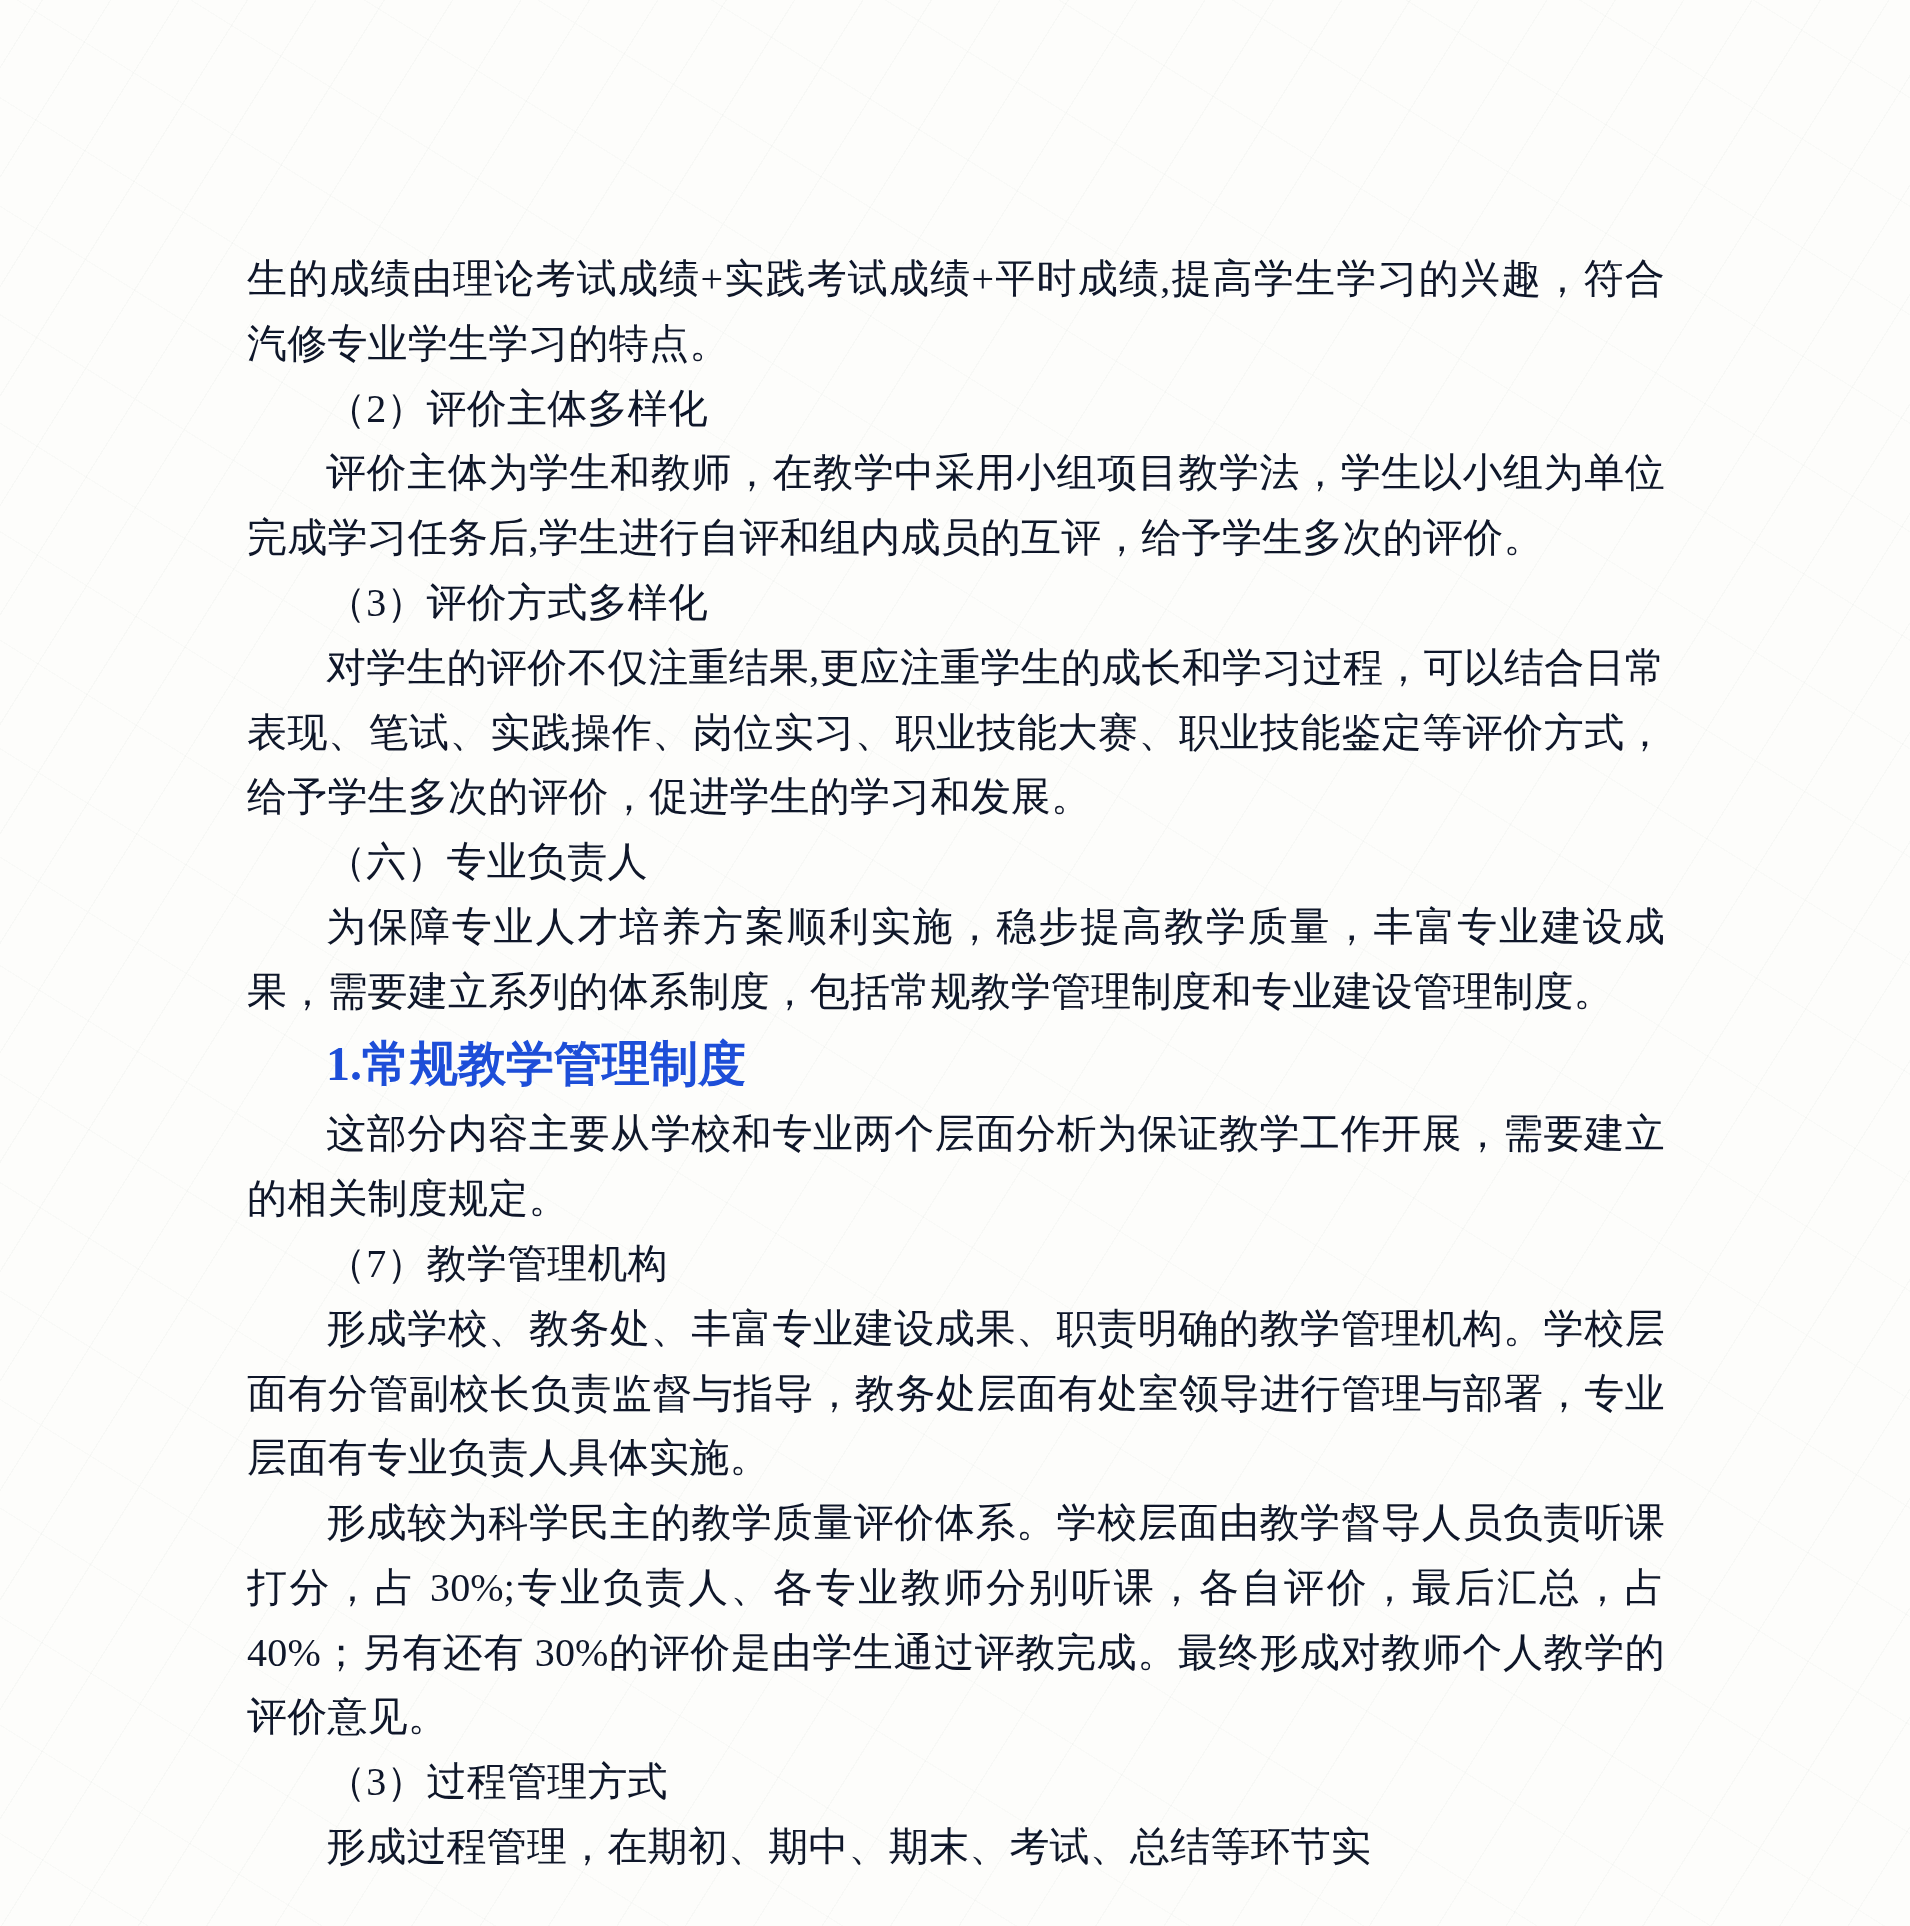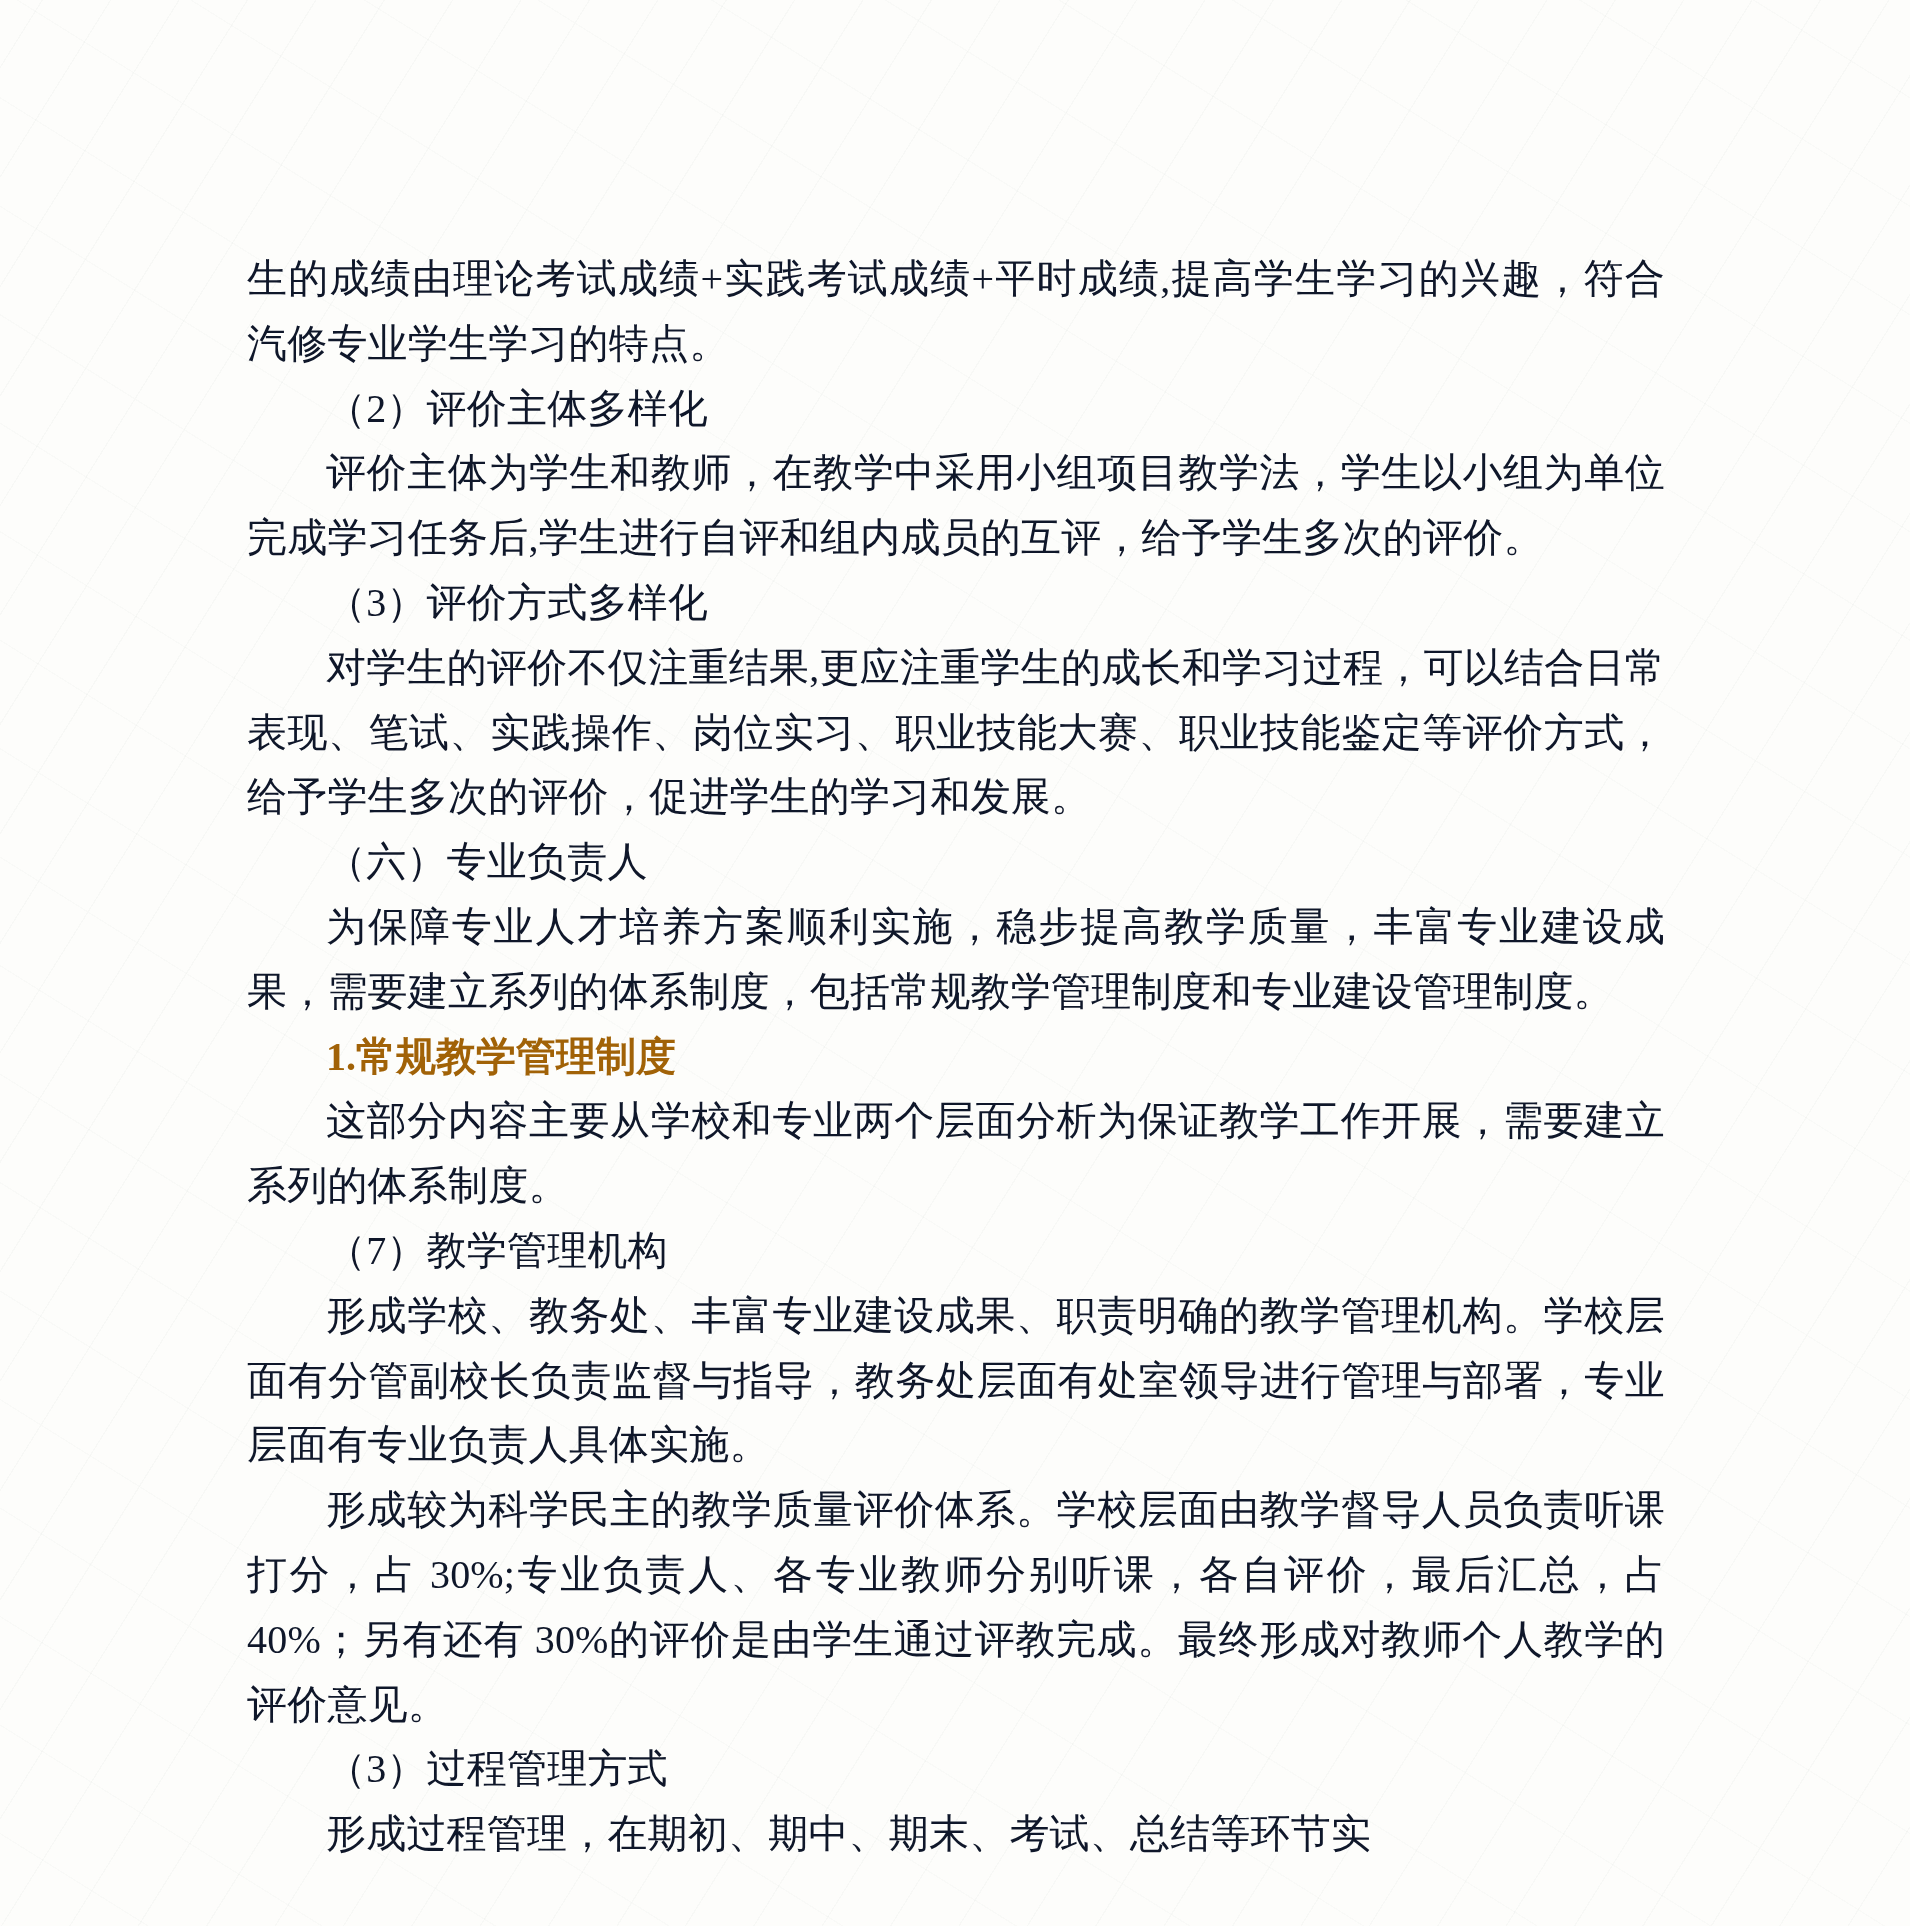--- a/index.html
+++ b/index.html
@@ -53,44 +53,44 @@
     letter-spacing: 0.2px;
     text-align: justify;
     text-justify: inter-ideograph;
     font-family: "Liberation Serif", "DejaVu Serif", serif;
   }
   p.indent {
     text-indent: 79px;
   }
   p.heading {
     font-weight: bold;
-    font-size: 40px;
+    font-size: 48px;
     line-height: 1.62;
     margin: 0;
-    color: #a16207;
+    color: #1d4ed8;
     text-indent: 79px;
     font-family: "Liberation Serif", "DejaVu Serif", serif;
   }
 </style>
 </head>
 <body>
 
 <div class="page">
   <div class="paper-texture"></div>
 
   <div class="content">
     <p class="para">生的成绩由理论考试成绩+实践考试成绩+平时成绩,提高学生学习的兴趣，符合汽修专业学生学习的特点。</p>
     <p class="para indent">（2）评价主体多样化</p>
     <p class="para indent">评价主体为学生和教师，在教学中采用小组项目教学法，学生以小组为单位完成学习任务后,学生进行自评和组内成员的互评，给予学生多次的评价。</p>
     <p class="para indent">（3）评价方式多样化</p>
     <p class="para indent">对学生的评价不仅注重结果,更应注重学生的成长和学习过程，可以结合日常表现、笔试、实践操作、岗位实习、职业技能大赛、职业技能鉴定等评价方式，给予学生多次的评价，促进学生的学习和发展。</p>
     <p class="para indent">（六）专业负责人</p>
     <p class="para indent">为保障专业人才培养方案顺利实施，稳步提高教学质量，丰富专业建设成果，需要建立系列的体系制度，包括常规教学管理制度和专业建设管理制度。</p>
     <p class="heading">1.常规教学管理制度</p>
-    <p class="para indent">这部分内容主要从学校和专业两个层面分析为保证教学工作开展，需要建立系列的体系制度。</p>
+    <p class="para indent">这部分内容主要从学校和专业两个层面分析为保证教学工作开展，需要建立的相关制度规定。</p>
     <p class="para indent">（7）教学管理机构</p>
     <p class="para indent">形成学校、教务处、丰富专业建设成果、职责明确的教学管理机构。学校层面有分管副校长负责监督与指导，教务处层面有处室领导进行管理与部署，专业层面有专业负责人具体实施。</p>
     <p class="para indent">形成较为科学民主的教学质量评价体系。学校层面由教学督导人员负责听课打分，占 30%;专业负责人、各专业教师分别听课，各自评价，最后汇总，占 40%；另有还有 30%的评价是由学生通过评教完成。最终形成对教师个人教学的评价意见。</p>
     <p class="para indent">（3）过程管理方式</p>
     <p class="para indent">形成过程管理，在期初、期中、期末、考试、总结等环节实</p>
   </div>
 
 </div>
 
 

